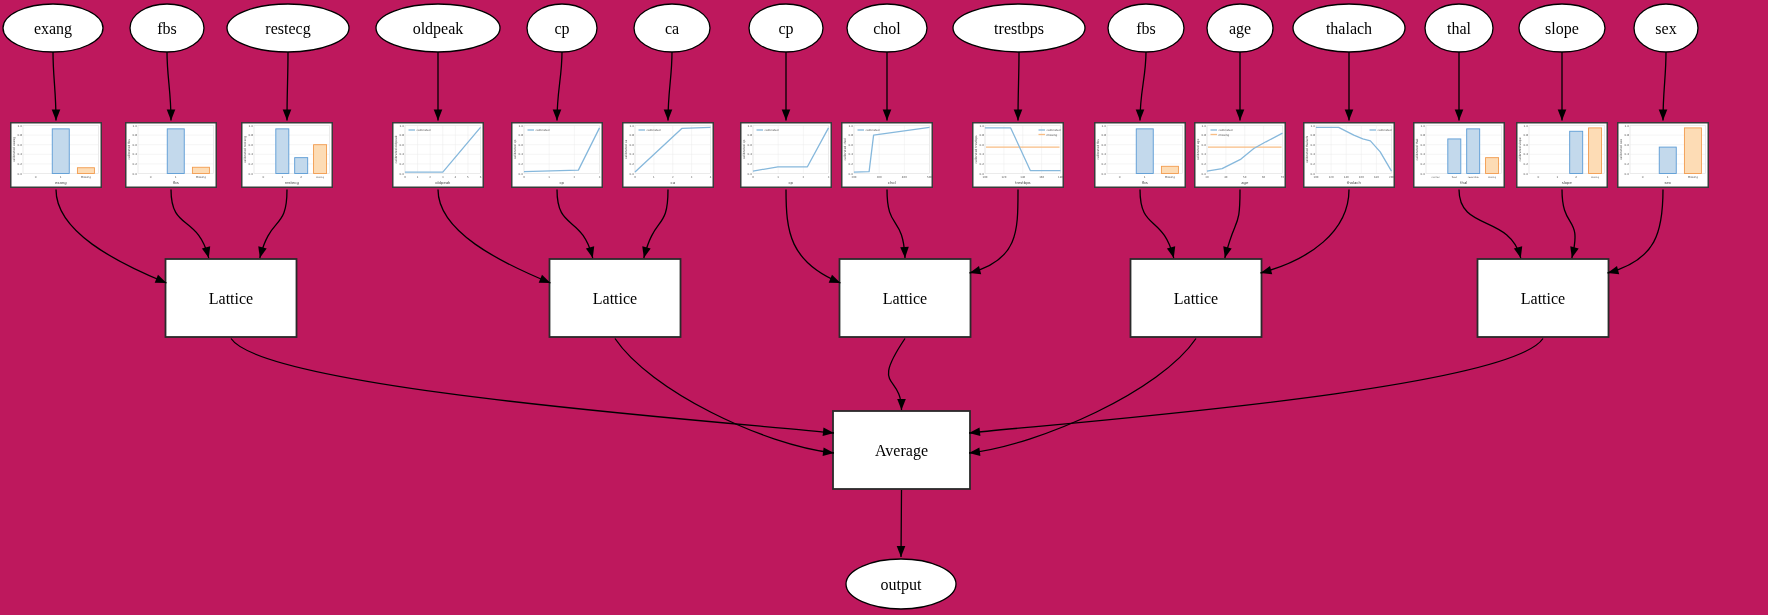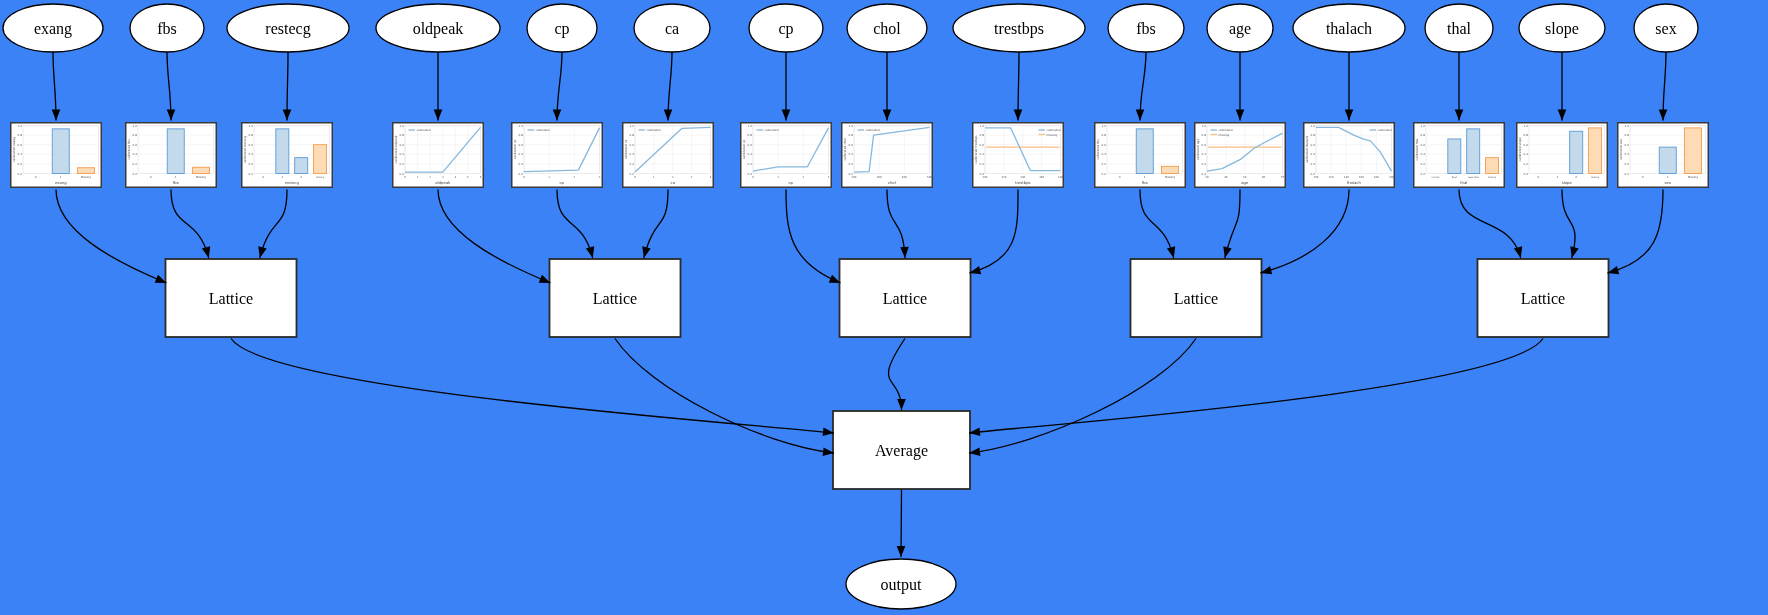--- a/index.html
+++ b/index.html
@@ -1,16 +1,16 @@
 <!DOCTYPE html>
 <html><head>
 <meta charset="utf-8">
 <style>
   html,body{margin:0;padding:0;background:#ffffff;}
-  #canvas{position:relative;width:1768px;height:615px;background:#3b82f6;overflow:hidden;
+  #canvas{position:relative;width:1768px;height:615px;background:#be185d;overflow:hidden;
           font-family:"Liberation Serif", serif;}
   svg text{user-select:none;}
 </style>
 </head>
 <body>
 
 <div id="canvas">
   <svg id="graph-svg" width="1768" height="615" viewBox="0 0 1768 615">
       <g>
         <ellipse cx="53" cy="28" rx="50" ry="24" fill="#fff" stroke="#000000" stroke-width="1.3"></ellipse>

